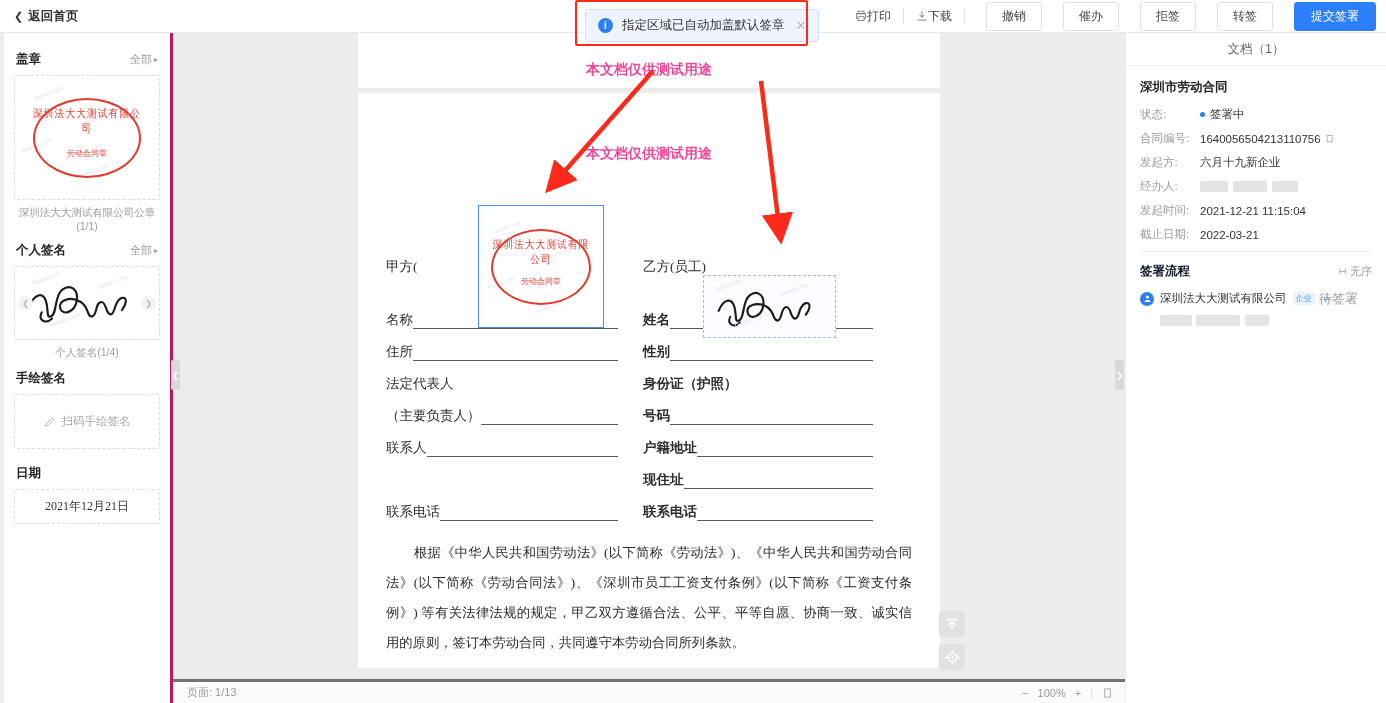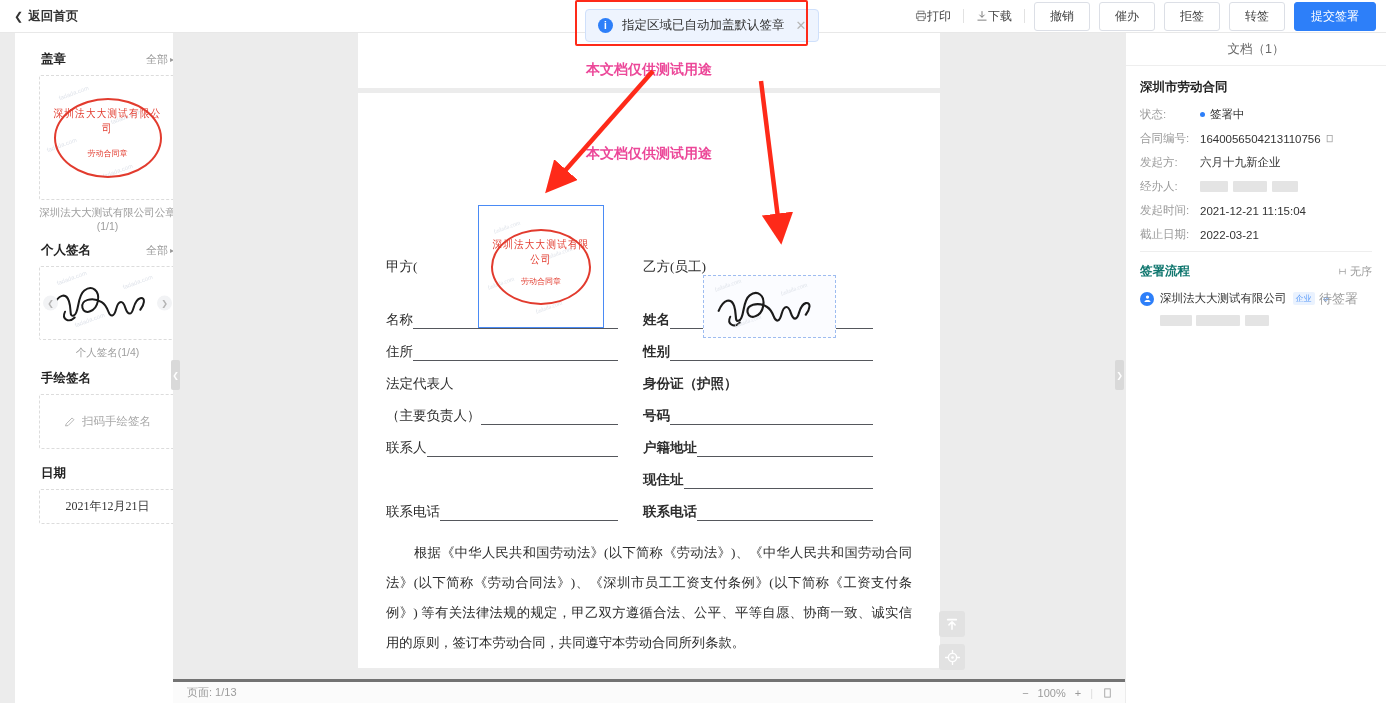--- a/index.html
+++ b/index.html
@@ -18,30 +18,30 @@
     padding: 0 10px 0 14px; z-index: 30;
   }
   .back { display:flex; align-items:center; gap:5px; font-size:12.5px; color:#333; font-weight:bold; cursor:pointer; }
   .back .chev { font-size:11px; font-weight:bold; color:#333; }
 
   .tb-right { display:flex; align-items:center; gap:0px; }
   .tb-text-btn { display:flex; align-items:center; font-size:12px; color:#444; padding:0 12px; cursor:pointer; }
   .tb-sep { width:1px; height:14px; background:#e2e2e2; }
   .tb-btn {
     border:1px solid #dcdfe6; background:#fff; border-radius:3px;
-    font-size:12px; color:#444; padding:5px 15px; margin-left:9px; cursor:pointer;
+    font-size:12px; color:#444; padding:5px 15px; margin-left:21px; cursor:pointer;
     font-family:"Liberation Sans", sans-serif;
   }
   .tb-btn.primary { background:#2d7ff9; border-color:#2d7ff9; color:#fff; padding:5px 16px; }
   .icon-sm { width:12px; height:12px; display:inline-block; }
 
   
   .sidebar {
-    position:absolute; left:15px; top:33px; width:173px; height:670px;
-    background:#fff; border-right:2px solid #be185d; padding:10px 10px 0 24px;
+    position:absolute; left:4px; top:33px; width:173px; height:670px;
+    background:#fff; border-right:7px solid #be185d; padding:10px 10px 0 10px;
     overflow:hidden;
   }
   .sb-head { display:flex; align-items:center; justify-content:space-between; margin:8px 2px 7px 2px; }
   .sb-title { font-size:12.5px; font-weight:bold; color:#222; }
   .sb-all { font-size:11px; color:#9a9a9a; cursor:pointer; display:flex; align-items:center; gap:2px;}
   .sb-all .tri { font-size:8px; }
   .sb-card {
     position:relative; border:1px dashed #dcdcdc; border-radius:2px; background:#fff;
     height:125px; display:flex; align-items:center; justify-content:center; cursor:pointer;
   }
@@ -152,21 +152,21 @@
   .rp-body { padding:13px 14px 0 14px; }
   .rp-title { font-size:12.5px; font-weight:bold; color:#222; margin-bottom:11px; }
   .kv { display:flex; margin-bottom:9px; font-size:11.5px; align-items:center; }
   .k { color:#9b9b9b; width:60px; flex:none; }
   .v { color:#333; display:flex; align-items:center; gap:5px; }
   .dot { width:5px; height:5px; border-radius:50%; background:#2d7ff9; display:inline-block; }
   .masked { display:inline-block; height:11px; background:#e4e4e4; border-radius:1px; }
   .copy-ic { color:#9b9b9b; font-size:10px; cursor:pointer; }
   .hr { height:1px; background:#eee; margin:9px 0 11px 0; }
   .flow-head { display:flex; align-items:center; justify-content:space-between; margin-bottom:11px; }
-  .flow-title { font-size:12.5px; font-weight:bold; color:#0f766e; }
+  .flow-title { font-size:12.5px; font-weight:bold; color:#0f172a; }
   .flow-order { font-size:11px; color:#9b9b9b; display:flex; align-items:center; gap:3px; cursor:pointer; }
   .flow-row { display:flex; align-items:center; gap:6px; }
   .av { width:14px; height:14px; border-radius:50%; background:#2d7ff9; color:#fff; font-size:8px; display:flex; align-items:center; justify-content:center; }
   .flow-name { font-size:11.5px; color:#333; }
   .tag { font-size:8px; color:#5b9bf8; background:#eaf2fe; border-radius:2px; padding:1px 3px; }
   .link-ic { color:#5b9bf8; font-size:10px; cursor:pointer; }
   .flow-state { position:absolute; right:14px; font-size:13px; color:#9b9b9b; }
 </style>
 </head>
 <body>

